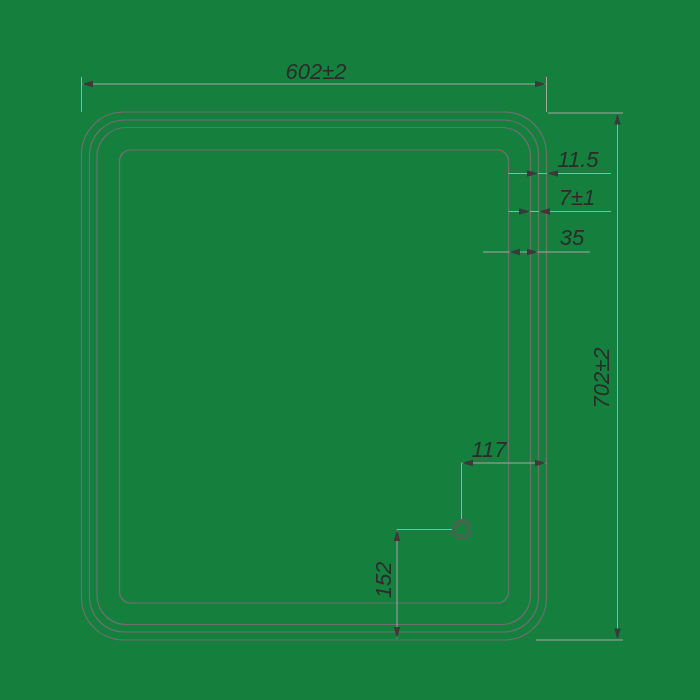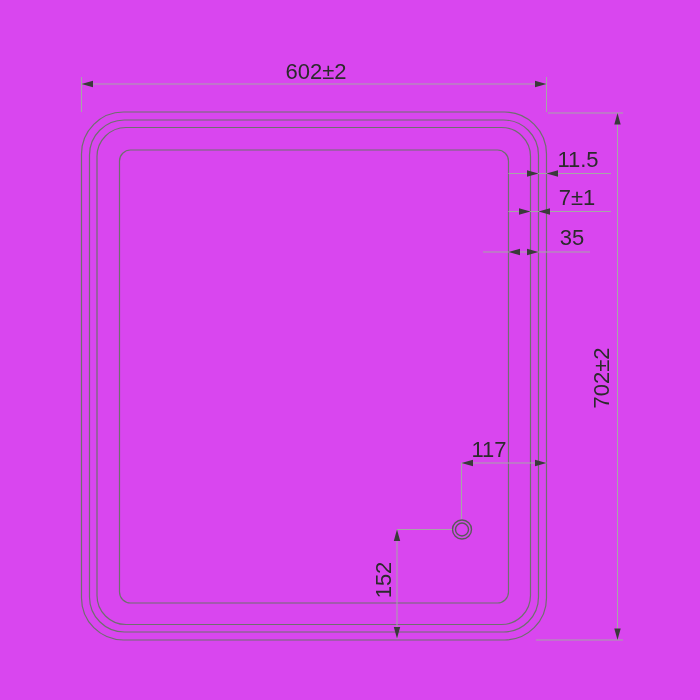--- a/index.html
+++ b/index.html
@@ -7,21 +7,22 @@
     padding: 0;
     width: 700px;
     height: 700px;
     background: #ffffff;
     overflow: hidden;
   }
   .canvas {
     position: relative;
     width: 700px;
     height: 700px;
-    background: #d946ef;
+    background: #15803d;
+    font-style: italic;
   }
   svg { display: block; }
   .dim-text text {
     font-family: "Liberation Sans", "DejaVu Sans", sans-serif;
     font-size: 22px;
     text-anchor: middle;
   }
 </style>
 </head>
 <body>

